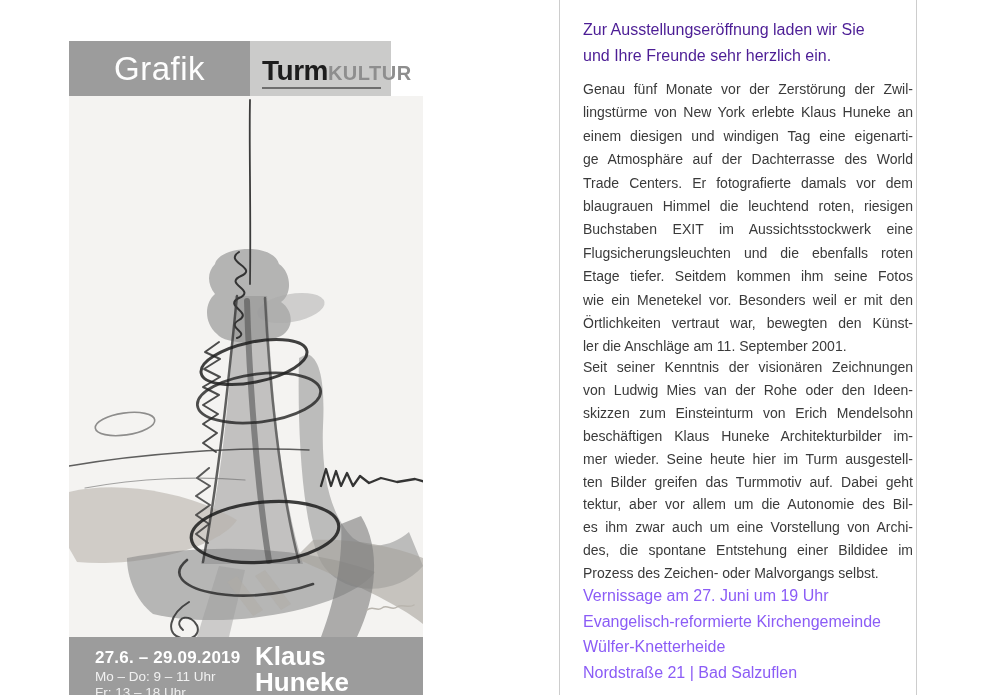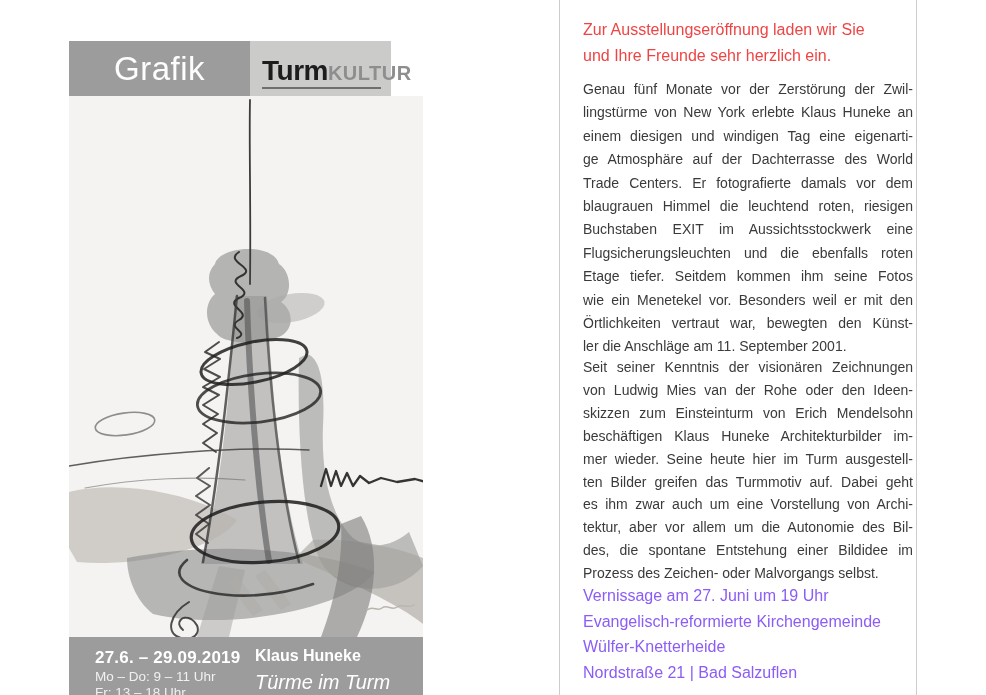--- a/index.html
+++ b/index.html
@@ -20,33 +20,33 @@
   .kultur{color:#8e8e8e;font-size:20px;font-weight:bold;letter-spacing:.5px;}
 
   .artwork{position:absolute;top:55px;left:0;width:354px;height:541px;background:#f4f3f1;}
   .artwork svg{display:block;}
 
   .flyer-footer{position:absolute;top:596px;left:0;width:354px;height:72px;background:#9c9c9c;color:#fff;}
   .ff-col1{position:absolute;left:26px;top:9px;}
   .ff-dates{font-size:17px;font-weight:bold;line-height:23px;letter-spacing:.2px;}
   .ff-col1 .line{font-size:13.5px;line-height:15.5px;color:#f1f1f1;}
   .ff-col2{position:absolute;left:186px;top:6px;}
-  .ff-artist{font-size:16px;font-weight:bold;line-height:26px;}
+  .ff-artist{font-size:26px;font-weight:bold;line-height:26px;}
   .ff-title{font-size:20px;font-style:italic;line-height:26px;}
   .ff-media{font-size:17px;font-weight:bold;line-height:27px;}
 
   
   .rule{position:absolute;top:0;width:1px;height:695px;background:#cdcdcd;}
   .rule-left{left:559px;}
   .rule-right{left:916px;}
 
   
   .invite{position:absolute;left:583px;top:0;width:330px;height:695px;color:#3a3a3a;}
   .intro{position:absolute;top:17px;left:0;width:330px;font-size:16px;line-height:25.5px;
-         color:#ef4444;white-space:nowrap;}
+         color:#4c1d95;white-space:nowrap;}
   .para{position:absolute;left:0;width:330px;font-size:14px;}
   .para1{top:78px;line-height:23.4px;}
   .para2{top:356px;line-height:22.9px;}
   .justify .line{text-align:justify;text-align-last:justify;}
   .justify .line:last-child{text-align-last:left;}
   .event{position:absolute;top:583px;left:0;width:340px;font-size:16px;line-height:25.5px;
          color:#8b5cf6;white-space:nowrap;}
 </style>
 </head>
 <body>
@@ -142,22 +142,22 @@
       <div class="line">Örtlichkeiten vertraut war, bewegten den Künst-</div>
       <div class="line">ler die Anschläge am 11. September 2001.</div>
     </div>
   <div class="para para2 justify">
       <div class="line">Seit seiner Kenntnis der visionären Zeichnungen</div>
       <div class="line">von Ludwig Mies van der Rohe oder den Ideen-</div>
       <div class="line">skizzen zum Einsteinturm von Erich Mendelsohn</div>
       <div class="line">beschäftigen Klaus Huneke Architekturbilder im-</div>
       <div class="line">mer wieder. Seine heute hier im Turm ausgestell-</div>
       <div class="line">ten Bilder greifen das Turmmotiv auf. Dabei geht</div>
+      <div class="line">tektur, aber vor allem um die Autonomie des Bil-</div>
       <div class="line">es ihm zwar auch um eine Vorstellung von Archi-</div>
-      <div class="line">tektur, aber vor allem um die Autonomie des Bil-</div>
       <div class="line">des, die spontane Entstehung einer Bildidee im</div>
       <div class="line">Prozess des Zeichen- oder Malvorgangs selbst.</div>
     </div>
   <div class="event">
       <div class="line">Vernissage am 27. Juni um 19 Uhr</div>
       <div class="line">Evangelisch-reformierte Kirchengemeinde</div>
       <div class="line">Wülfer-Knetterheide</div>
       <div class="line">Nordstraße 21 | Bad Salzuflen</div>
     </div>
 </div>

